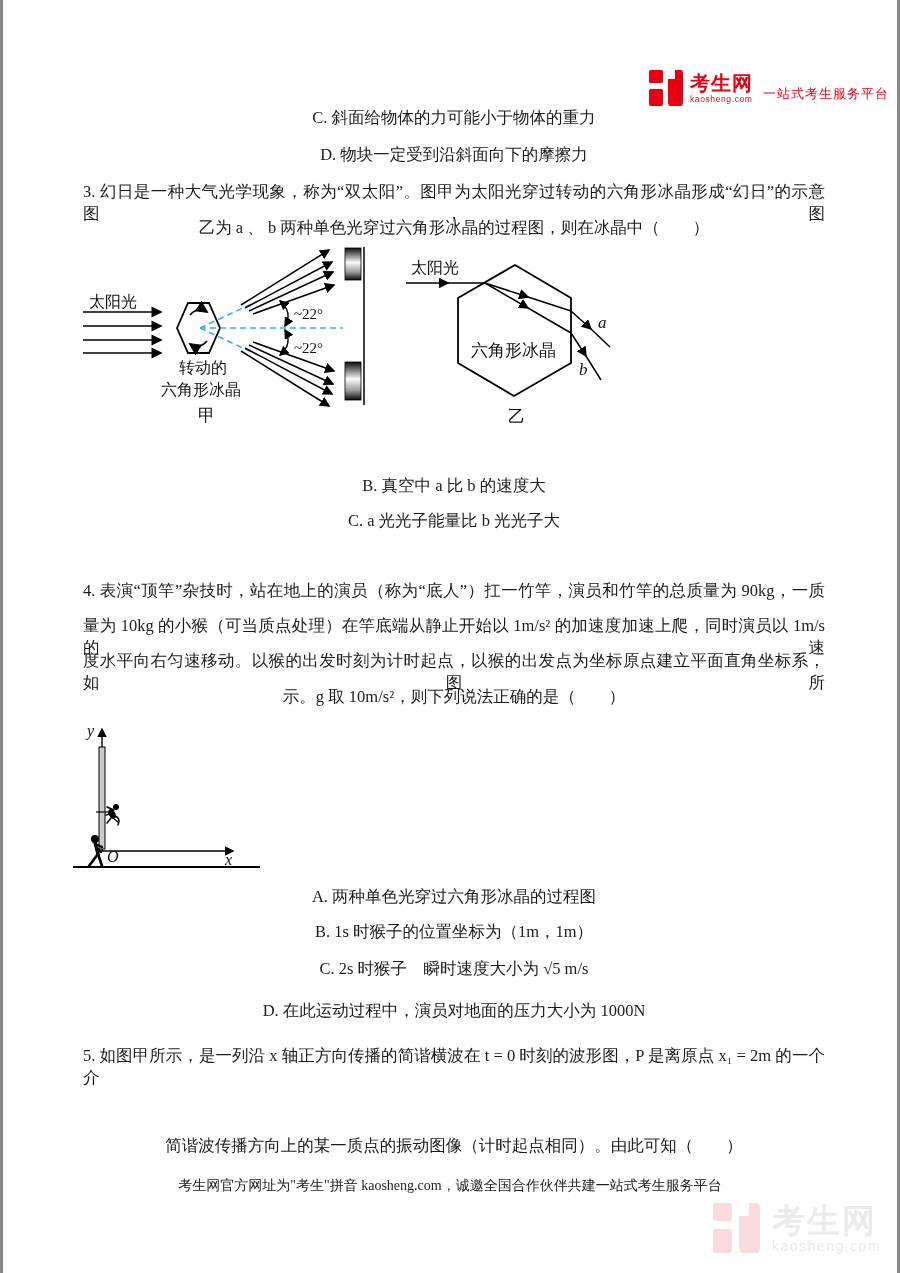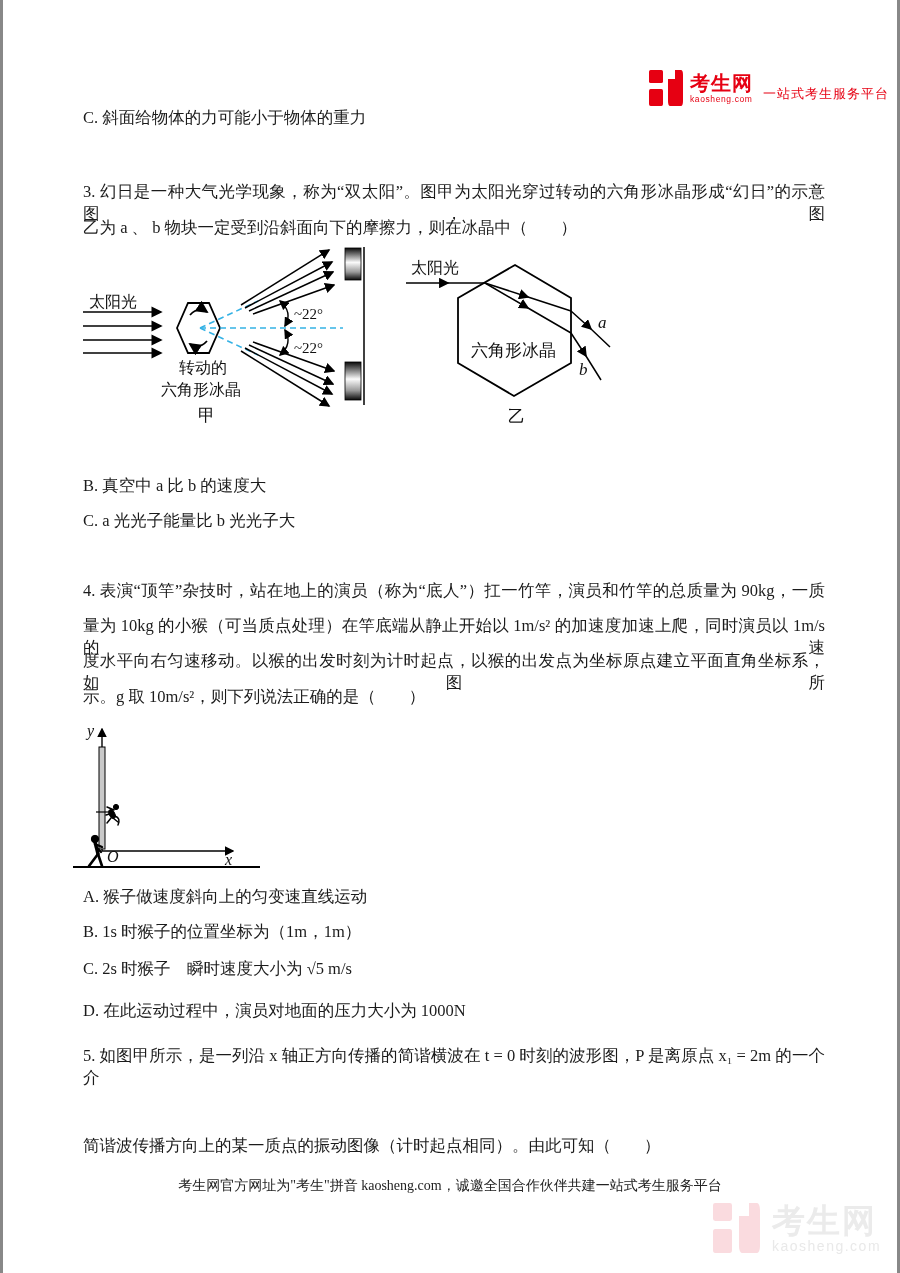--- a/index.html
+++ b/index.html
@@ -13,21 +13,21 @@
   .mark{position:relative; width:36px; height:36px; flex:0 0 auto;}
   .mark .m1{position:absolute; left:0; top:0; width:38%; height:36%; border-radius:12%; background:var(--accent,#e60012);}
   .mark .m2{position:absolute; left:0; top:52%; width:38%; height:48%; border-radius:12%; background:var(--accent,#e60012);}
   .mark .m3{position:absolute; left:52%; top:0; width:42%; height:100%; border-radius:14%; background:var(--accent,#e60012);}
   .mark .m3n{position:absolute; left:52%; top:0; width:20%; height:26%; background:#fff;}
   .brandcol{margin-left:5px; line-height:1;}
   .brand{font-family:"Liberation Sans","DejaVu Sans",sans-serif; font-weight:bold; font-size:20px; letter-spacing:1px; color:var(--accent,#e60012);}
   .domain{font-family:"Liberation Sans","DejaVu Sans",sans-serif; font-size:8.5px; letter-spacing:.6px; color:var(--accent,#e60012); margin-top:2px;}
   .tagline{font-family:"Liberation Sans","DejaVu Sans",sans-serif; font-weight:normal; font-size:13px; color:var(--accent,#e60012); margin-left:10px; align-self:flex-end; padding-bottom:3px; letter-spacing:1px;}
   
-  .tline{position:absolute; left:80px; width:742px; font-size:16.5px; white-space:nowrap;}
+  .tline{position:absolute; left:80px; width:742px; font-size:16.5px; white-space:nowrap;text-align:center;}
   .just{white-space:normal; text-align:justify; text-align-last:justify;}
   
   svg{position:absolute; overflow:visible;}
   svg text{font-family:"Liberation Serif","DejaVu Serif",serif; fill:#111;}
   .stroke{stroke:#000; fill:none;}
   .guide{stroke:var(--guide,#35b2e5); fill:none;}
   .it{font-style:italic;}
   
   .footer{position:absolute; left:0; top:1177px; width:100%; text-align:center; font-size:14px; color:#222;}
   .wm{position:absolute; left:710px; top:1203px; display:flex; align-items:center; gap:9px;}
@@ -50,23 +50,24 @@
         <div class="m3n"></div>
     </div>
     <div class="brandcol">
       <div class="brand">考生网</div>
       <div class="domain">kaosheng.com</div>
     </div>
     <div class="tagline">一站式考生服务平台</div>
   </div>
 
   <div class="tline" style="top:107px">C. 斜面给物体的力可能小于物体的重力</div>
+  <div class="tline" style="top:144px">D. 物块一定受到沿斜面向下的摩擦力</div>
 
   <div class="tline just" style="top:181px">3. 幻日是一种大气光学现象，称为“双太阳”。图甲为太阳光穿过转动的六角形冰晶形成“幻日”的示意图，图</div>
-  <div class="tline" style="top:217px">乙为 a 、 b 物块一定受到沿斜面向下的摩擦力，则在冰晶中（　　）</div>
+  <div class="tline" style="top:217px">乙为 a 、 b 两种单色光穿过六角形冰晶的过程图，则在冰晶中（　　）</div>
 
   <svg style="left:58px;top:245px" width="312" height="185" viewBox="0 0 312 185">
     <defs>
       <marker id="ja-ar" viewBox="0 0 10 10" refX="8.5" refY="5" markerWidth="7" markerHeight="7" orient="auto-start-reverse">
         <path d="M0,0 L10,5 L0,10 z" fill="#000"></path>
       </marker>
       <linearGradient id="ja-metal" x1="0" y1="0" x2="0" y2="1">
         <stop offset="0" stop-color="#0a0a0a"></stop>
         <stop offset="0.45" stop-color="#fbfbfb"></stop>
         <stop offset="0.75" stop-color="#9a9a9a"></stop>
@@ -173,21 +174,21 @@
         <path d="M25,139 L16,151" stroke-width="2.6"></path>
         <path d="M25,139 L29,151" stroke-width="2.6"></path>
       </g>
     </g>
     <text x="34" y="147" font-size="16" class="it">O</text>
     <line x1="29" y1="136" x2="160" y2="136" class="stroke" stroke-width="1.4" marker-end="url(#q4-ar)"></line>
     <text x="152" y="150" font-size="16" class="it">x</text>
     <line x1="0" y1="152" x2="187" y2="152" class="stroke" stroke-width="2.2"></line>
   </svg>
 
-  <div class="tline" style="top:886px">A. 猴子做速度斜向上的匀变速直线运动</div>
+  <div class="tline" style="top:886px">A. 两种单色光穿过六角形冰晶的过程图</div>
   <div class="tline" style="top:921px">B. 1s 时猴子的位置坐标为（1m，1m）</div>
   <div class="tline" style="top:958px">C. 2s 时猴子　瞬时速度大小为 √5 m/s</div>
   <div class="tline" style="top:1000px">D. 在此运动过程中，演员对地面的压力大小为 1000N</div>
 
   <div class="tline just" style="top:1045px">5. 如图甲所示，是一列沿 x 轴正方向传播的简谐横波在 t = 0 时刻的波形图，P 是离原点 x₁ = 2m 的一个介</div>
   <div class="tline" style="top:1135px">简谐波传播方向上的某一质点的振动图像（计时起点相同）。由此可知（　　）</div>
 
   <div class="footer">考生网官方网址为"考生"拼音 kaosheng.com，诚邀全国合作伙伴共建一站式考生服务平台</div>
 
   <div class="wm">

